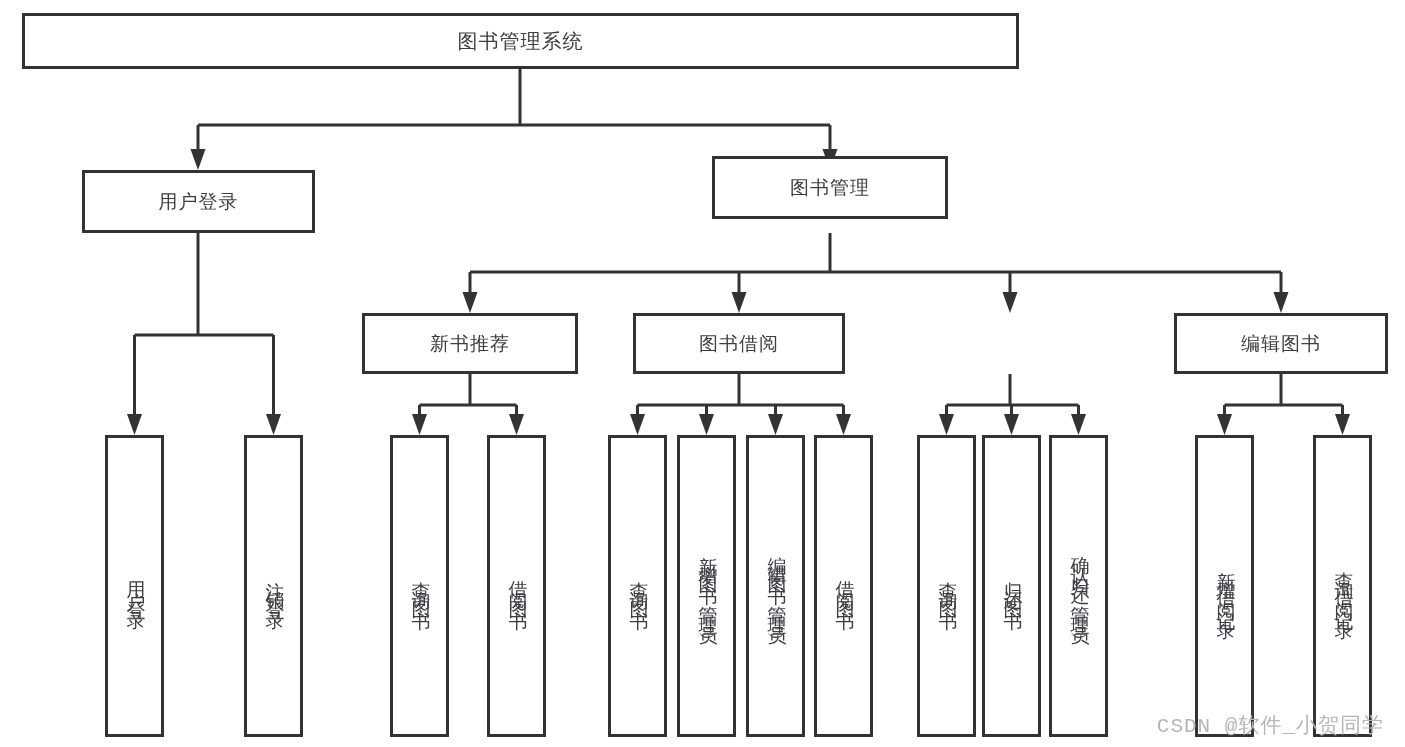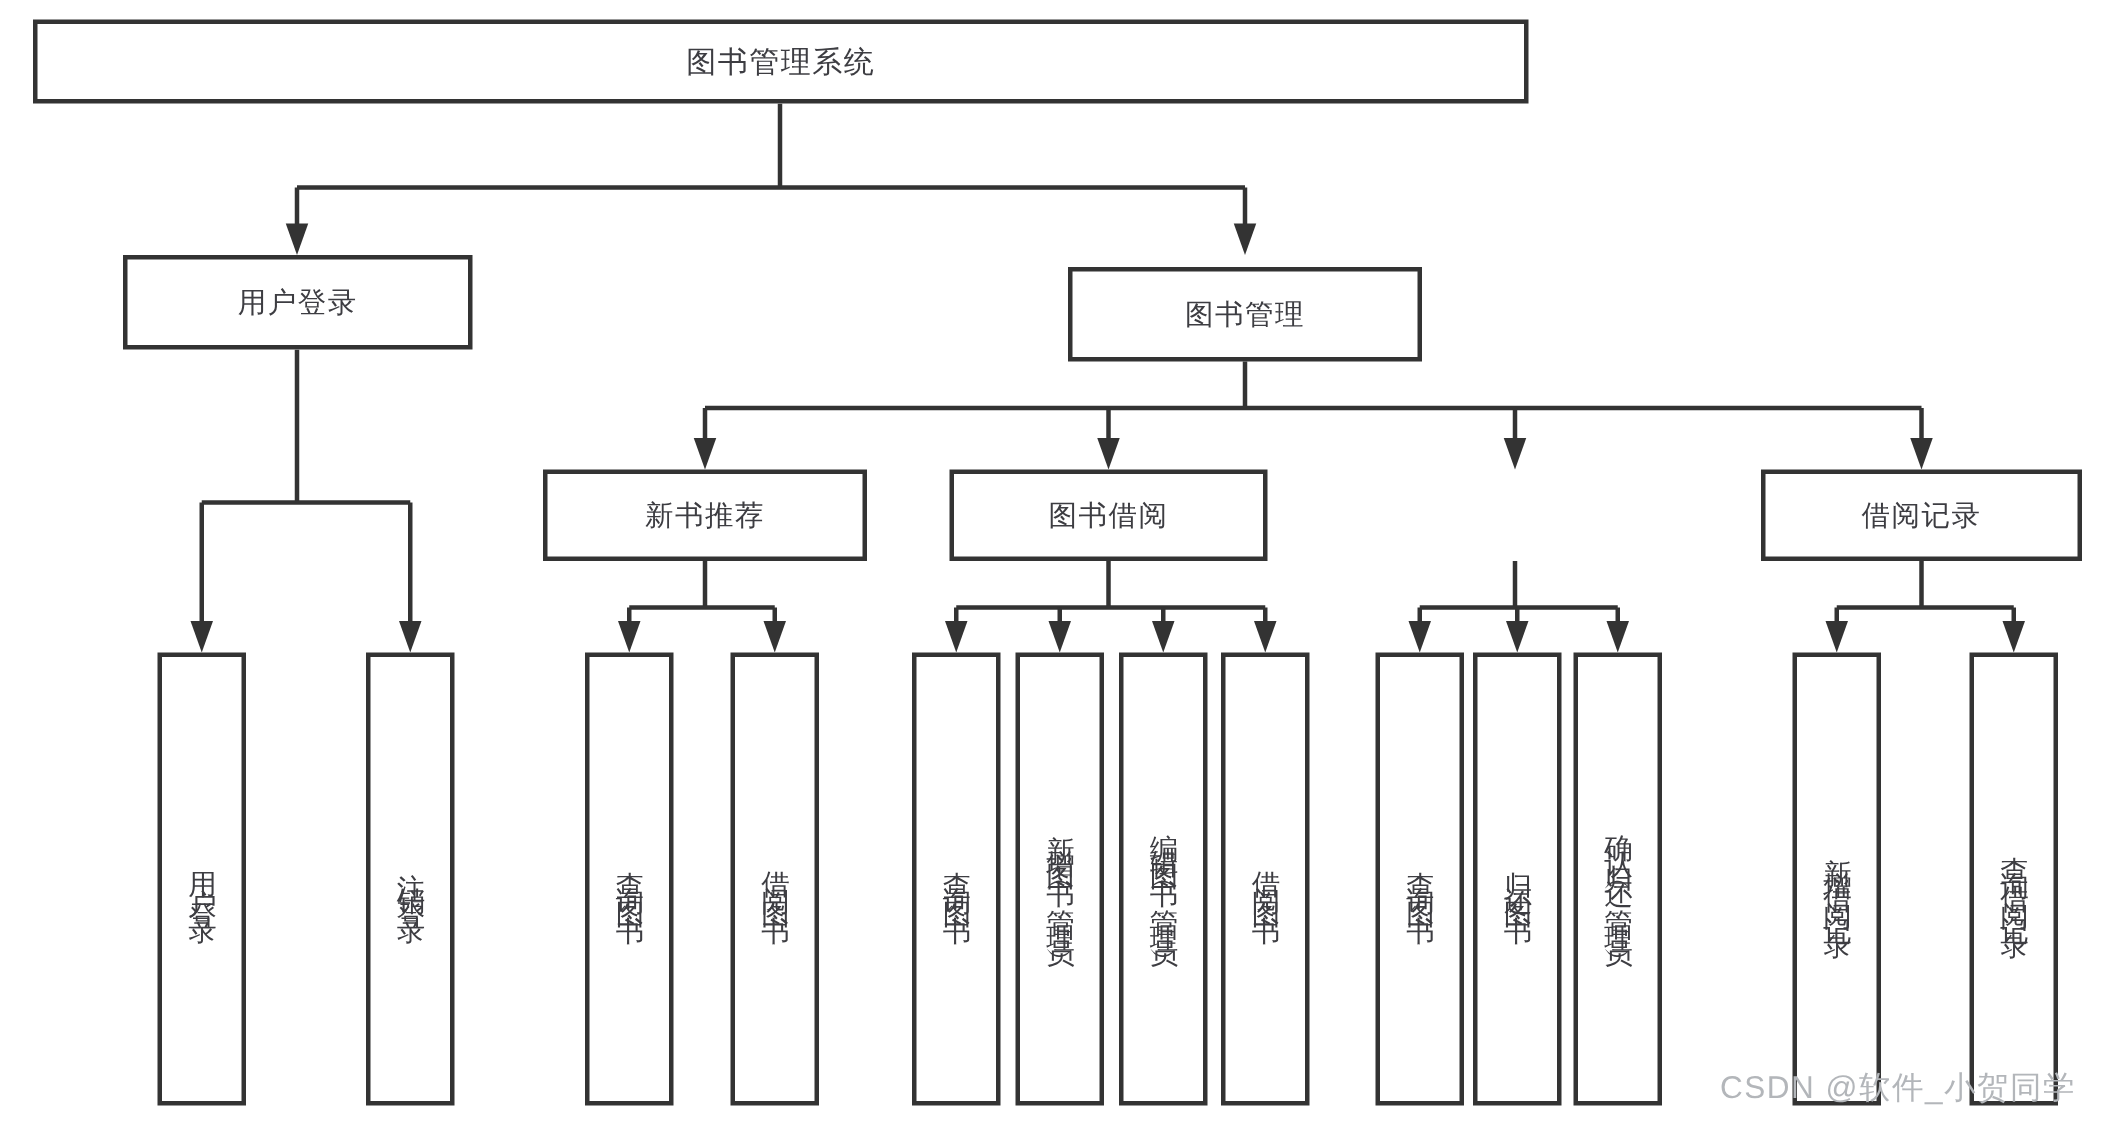--- a/index.html
+++ b/index.html
@@ -6,21 +6,21 @@
     --line:#333333;
     --text:#3d3d42;
     --watermark:#b3b6ba;
     --bg:#ffffff;
   }
   html,body{margin:0;padding:0;background:var(--bg);}
   .stage{
     position:relative;
     width:1405px;height:747px;
     background:var(--bg);
-    font-family:Liberation Sans, sans-serif;
+    font-family:Liberation Mono, monospace;
     overflow:hidden;
   }
   .connectors{position:absolute;left:0;top:0;width:1405px;height:747px;z-index:1;}
   .connectors path{stroke:var(--line);stroke-width:3;fill:none;stroke-linejoin:round;}
   .connectors polygon{fill:var(--line);stroke:none;}
   .box{
     position:absolute;
     box-sizing:border-box;
     border:3px solid var(--line);
     background:var(--bg);
@@ -112,25 +112,25 @@
     <path d="M1224.5 405 H1342.5"></path>
     <path d="M1224.5 405 V418"></path>
     <path d="M1342.5 405 V418"></path>
     <polygon points="1217,414 1232,414 1224.5,435"></polygon>
     <polygon points="1335,414 1350,414 1342.5,435"></polygon>
   </svg>
 
   <div class="box h root" style="left:22px;top:13px;width:997px;height:56px;">图书管理系统</div>
 
   <div class="box h" style="left:82px;top:170px;width:233px;height:63px;">用户登录</div>
-  <div class="box h" style="left:712px;top:178px;width:236px;height:63px;">图书管理</div>
+  <div class="box h" style="left:712px;top:156px;width:236px;height:63px;">图书管理</div>
 
   <div class="box h" style="left:633px;top:313px;width:212px;height:61px;">图书借阅</div>
   <div class="box h" style="left:362px;top:313px;width:216px;height:61px;">新书推荐</div>
-  <div class="box h" style="left:1174px;top:313px;width:214px;height:61px;">借阅记录</div>
+  <div class="box h" style="left:1174px;top:313px;width:214px;height:61px;">编辑图书</div>
 
   <div class="box leaf" style="left:105px;">
     <span class="vtxt">用户登录</span>
   </div>
   <div class="box leaf" style="left:244px;">
     <span class="vtxt">注销登录</span>
   </div>
 
   <div class="box leaf" style="left:390px;">
     <span class="vtxt">查询图书</span>

